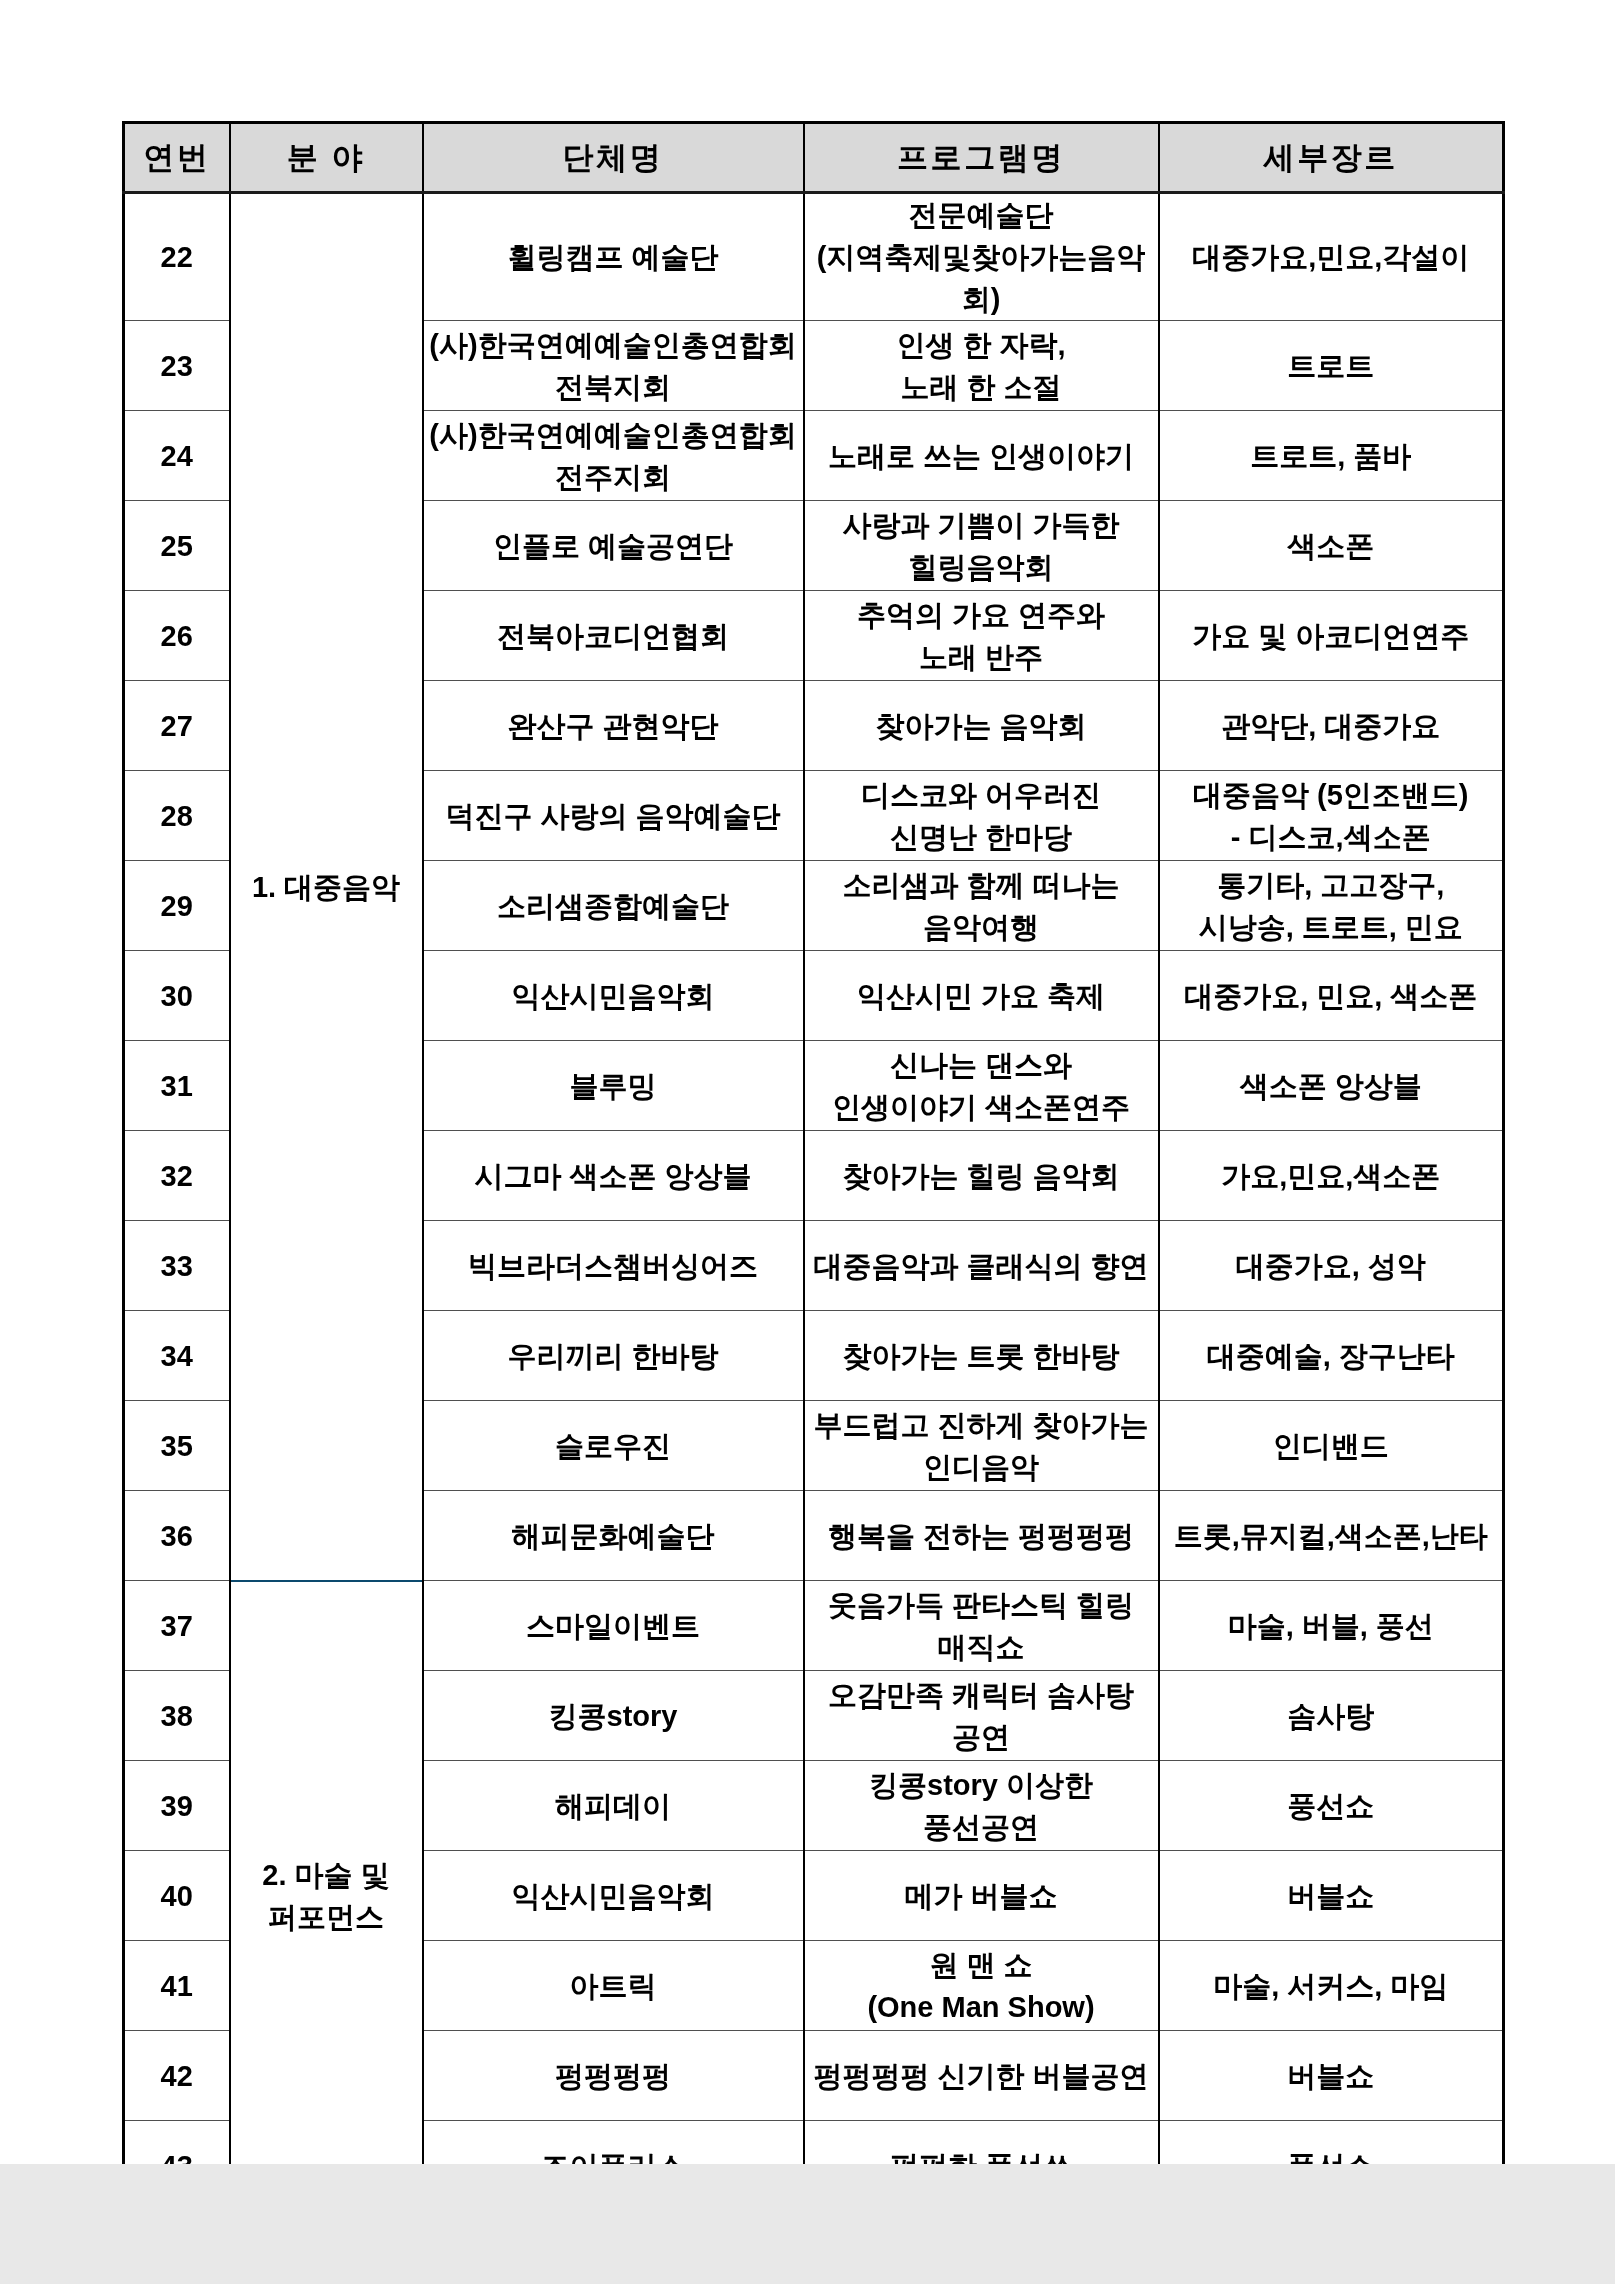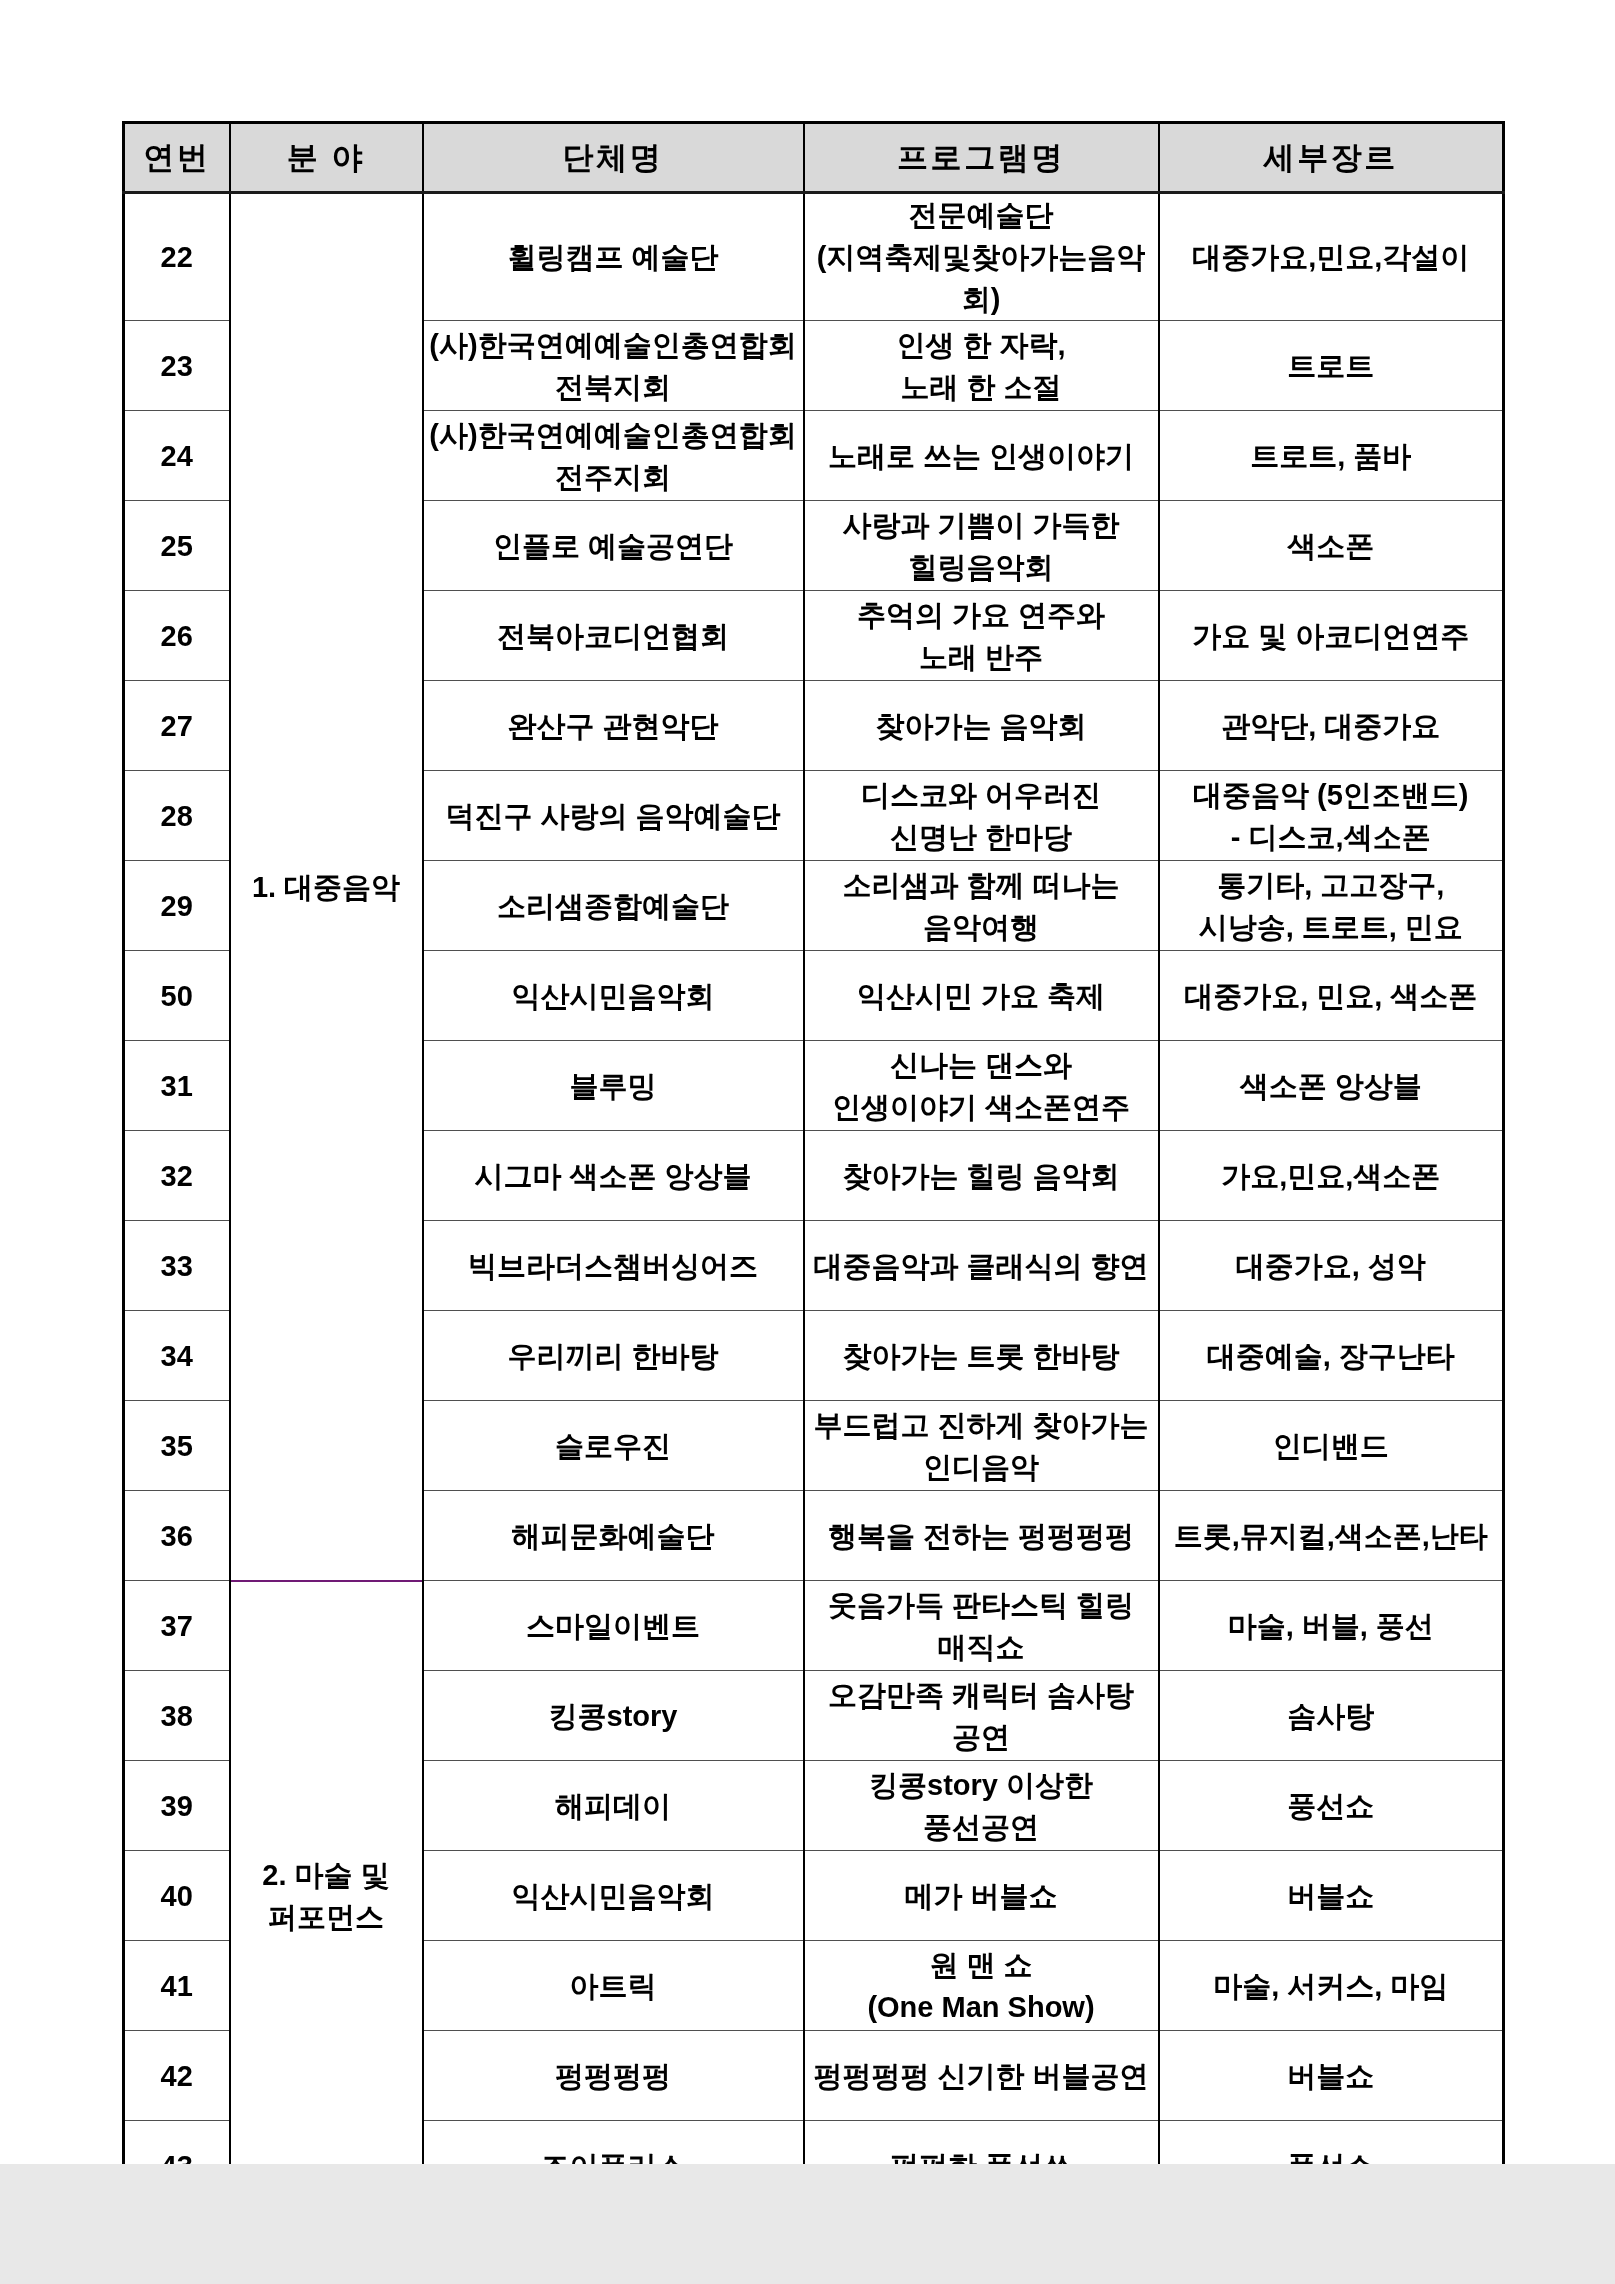--- a/index.html
+++ b/index.html
@@ -35,21 +35,21 @@
     height:89px;
     font-size:29px;font-weight:bold;
     text-align:center;vertical-align:middle;
     white-space:pre-line;
     line-height:1.45;
     border-left:2px solid #000;border-right:2px solid #000;
     border-top:1.3px solid #4f4f4f;
     padding:0 3.9px;
     overflow:hidden;
   }
-  td.c-field{border-top:2px solid #701a75;}
+  td.c-field{border-top:2px solid #0c4a6e;}
 </style>
 </head>
 <body>
 
 <div class="page">
   <table class="roster">
     <colgroup>
       <col class="c1">
         <col class="c2">
         <col class="c3">
@@ -119,21 +119,21 @@
       </tr>
       <tr>
         <td class="c-no">29</td>
         <td class="c-org">소리샘종합예술단</td>
         <td class="c-program">소리샘과 함께 떠나는
 음악여행</td>
         <td class="c-genre">통기타, 고고장구,
 시낭송, 트로트, 민요</td>
       </tr>
       <tr>
-        <td class="c-no">50</td>
+        <td class="c-no">30</td>
         <td class="c-org">익산시민음악회</td>
         <td class="c-program">익산시민 가요 축제</td>
         <td class="c-genre">대중가요, 민요, 색소폰</td>
       </tr>
       <tr>
         <td class="c-no">31</td>
         <td class="c-org">블루밍</td>
         <td class="c-program">신나는 댄스와
 인생이야기 색소폰연주</td>
         <td class="c-genre">색소폰 앙상블</td>

